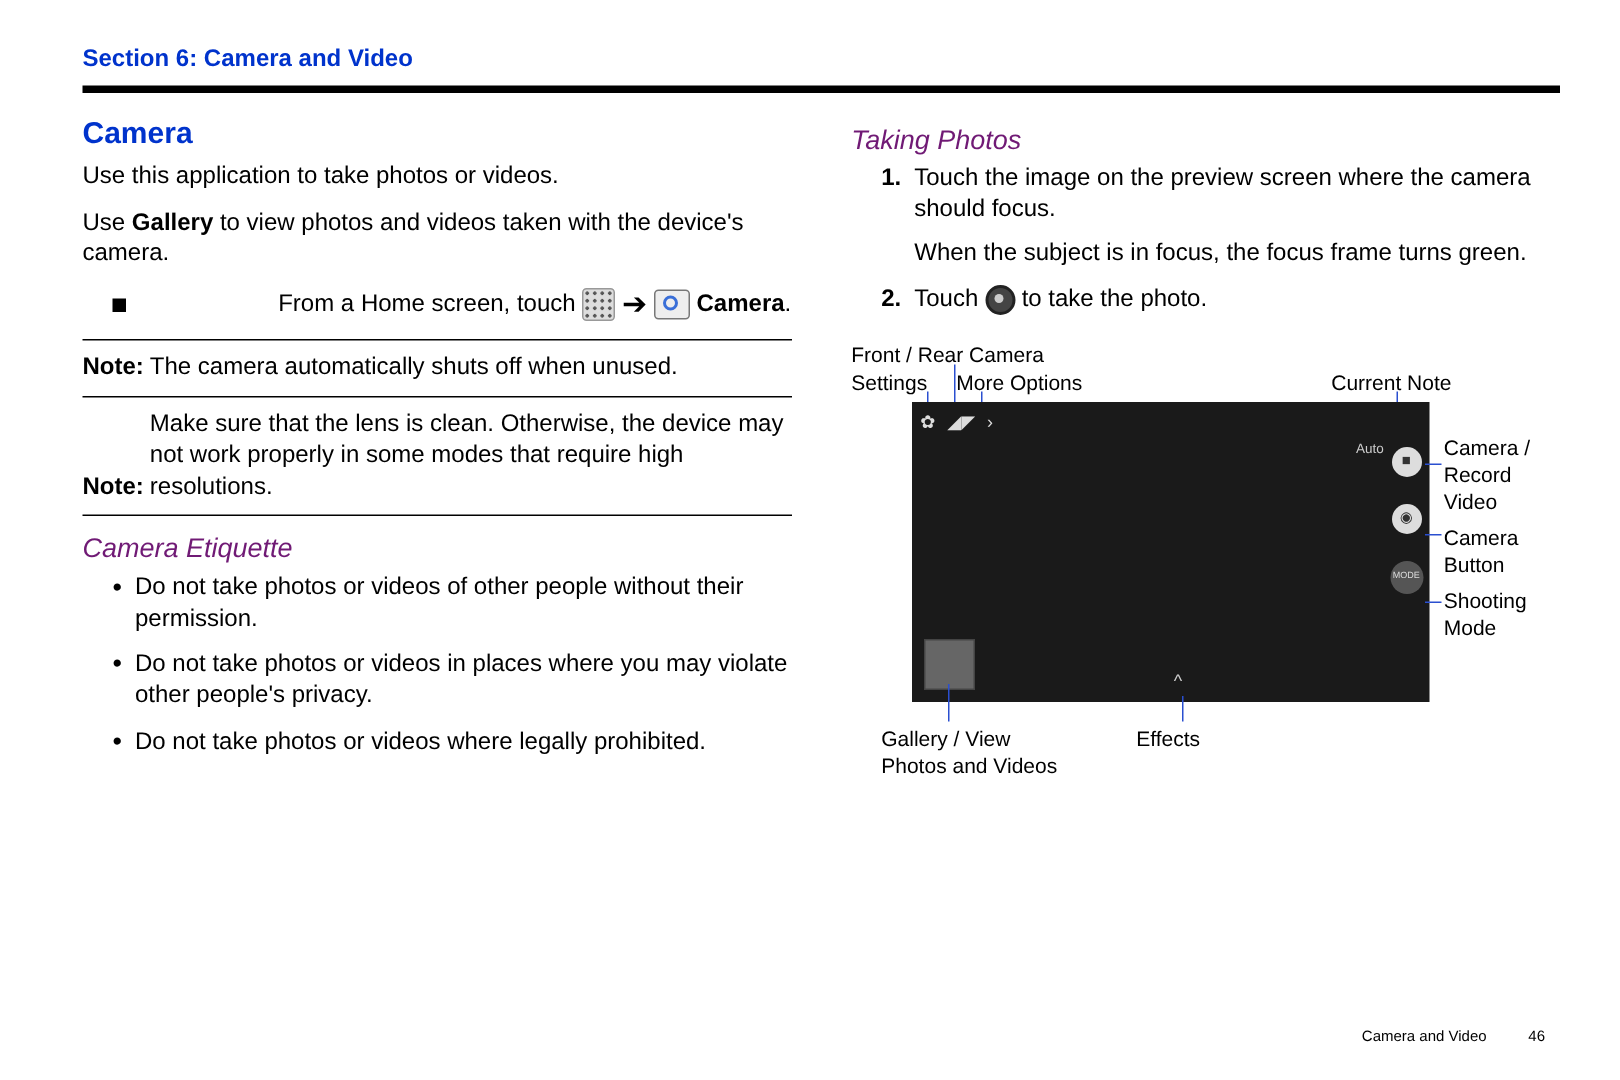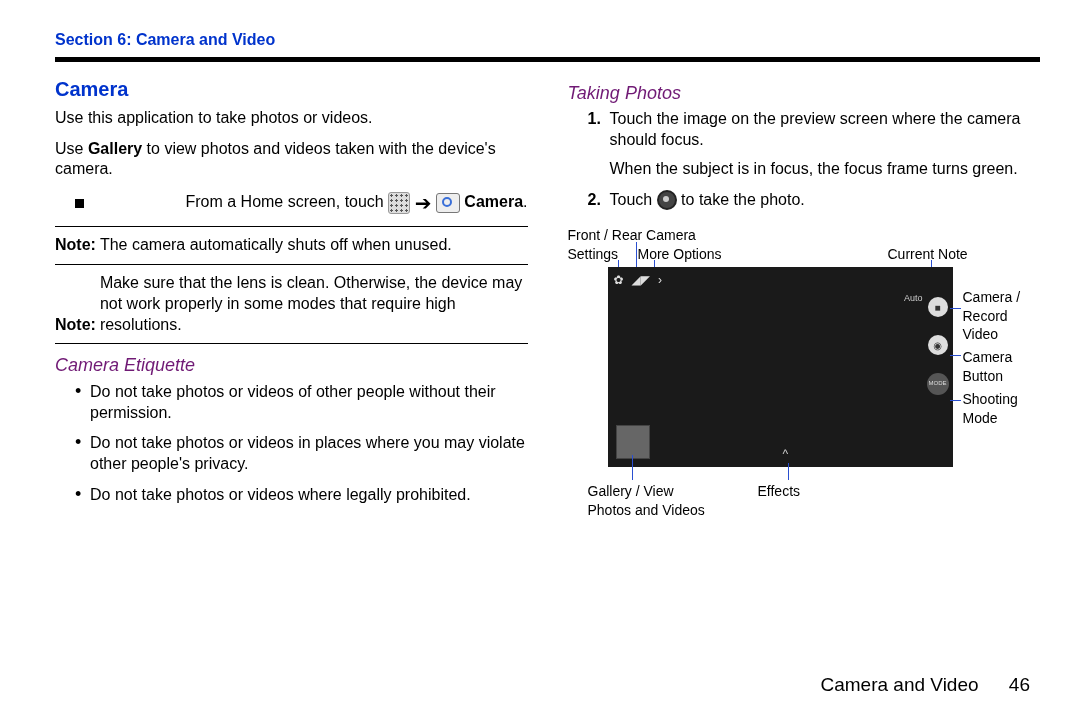--- a/index.html
+++ b/index.html
@@ -230,21 +230,21 @@
     position: absolute;
     background: #2a4fd0;
   }
   .leader.v { width: 1px; }
   .leader.h { height: 1px; }
 
   .footer {
     position: absolute;
     bottom: 22px;
     right: 50px;
-    font-size: 19px;
+    font-size: 10px;
   }
   .page-num { display: inline-block; margin-left: 25px; }
   b { font-weight: bold; }
 </style>
 </head>
 <body>
 
 <div class="section-title">Section 6: Camera and Video</div>
 <hr class="heavy-rule">
 

